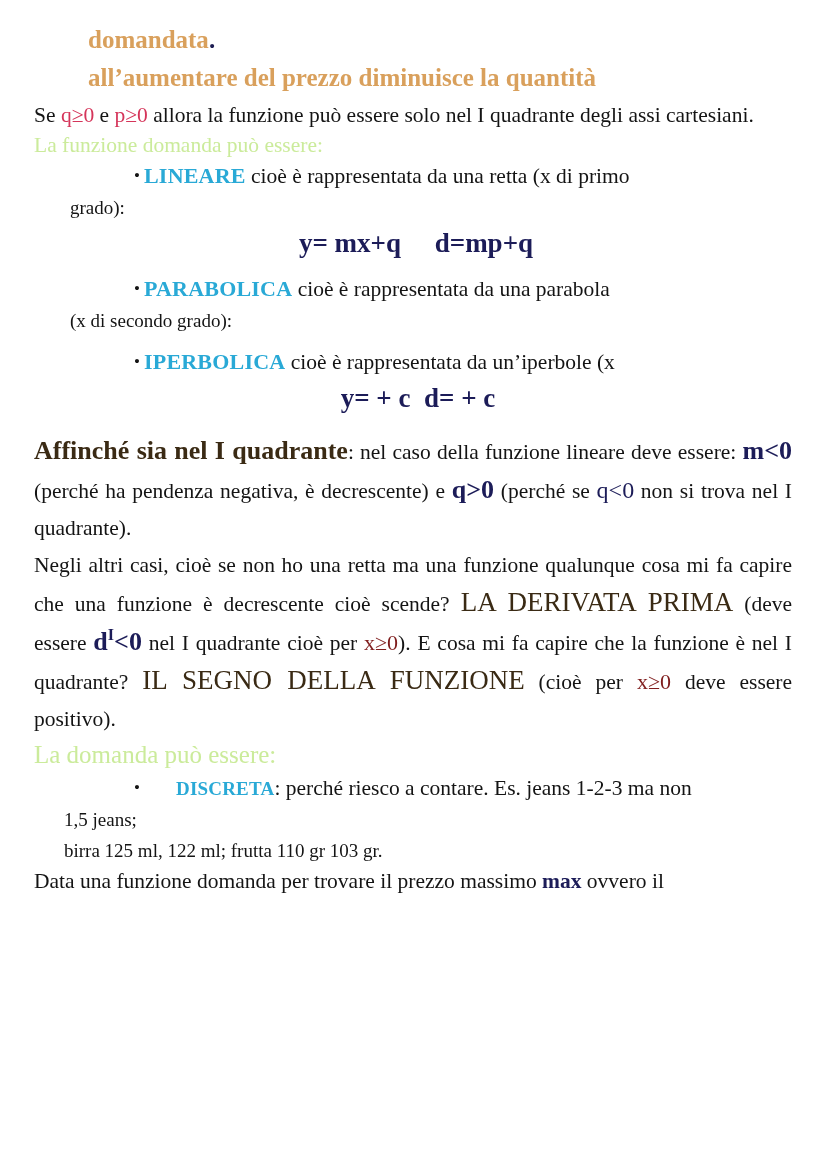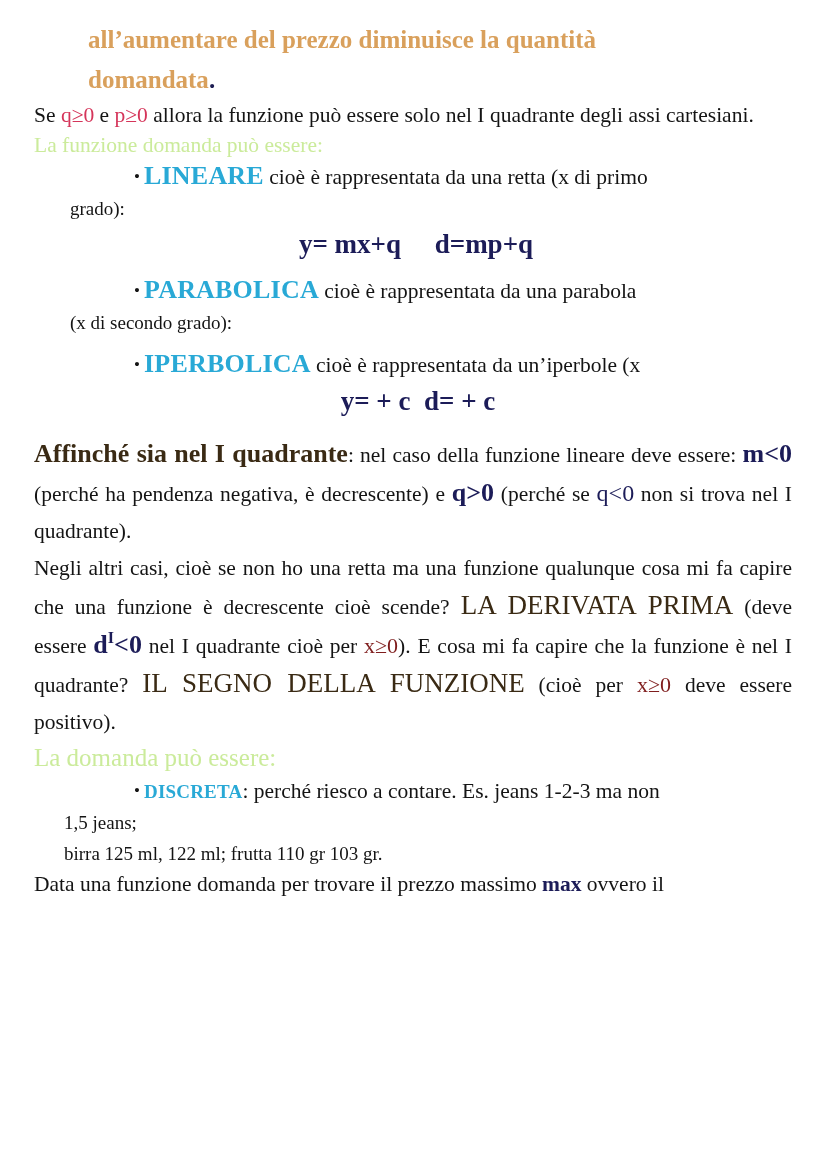--- a/index.html
+++ b/index.html
@@ -88,25 +88,26 @@
     box-sizing: border-box;
   }
   .bul::before {
     content: "\2022";
     font-size: 17px;
     vertical-align: 2px;
   }
   .kw-cyan {
     color: #29a9d6;
     font-weight: bold;
-    font-size: 26px;
+    font-size: 22px;
     letter-spacing: 0.2px;
   }
   .kw-cyan.sm {
     font-size: 19px;
+    margin-left: 32px;
   }
   .cont-line {
     font-size: 19px;
     line-height: 31px;
     margin: 0;
     padding-left: 36px;
   }
   .cont-line.nopad { padding-left: 30px; }
 
   
@@ -175,26 +176,26 @@
     line-height: 0;
   }
   .spacer-10 { height: 10px; }
   .spacer-14 { height: 14px; }
 </style>
 </head>
 <body>
 
 <div class="page">
 
+  <div class="title-block title-line-last" style="margin-bottom:2px;">
+    <span>domandata</span><span class="dot">.</span>
+  </div>
   <div class="title-block">
     <span>all’aumentare del prezzo diminuisce la quantità</span>
   </div>
-  <div class="title-block title-line-last" style="margin-bottom:2px;">
-    <span>domandata</span><span class="dot">.</span>
-  </div>
 
   <p class="para">
     <span>Se </span><span class="red">q≥0</span><span> e </span><span class="red">p≥0</span><span> allora la funzione può essere solo nel I quadrante degli assi cartesiani.</span>
   </p>
 
   <p class="green-head">La funzione domanda può essere:</p>
 
   <p class="bullet-row">
     <span class="bul"></span><span class="kw-cyan">LINEARE</span><span> cioè è rappresentata da una retta (x di primo</span>
   </p>

